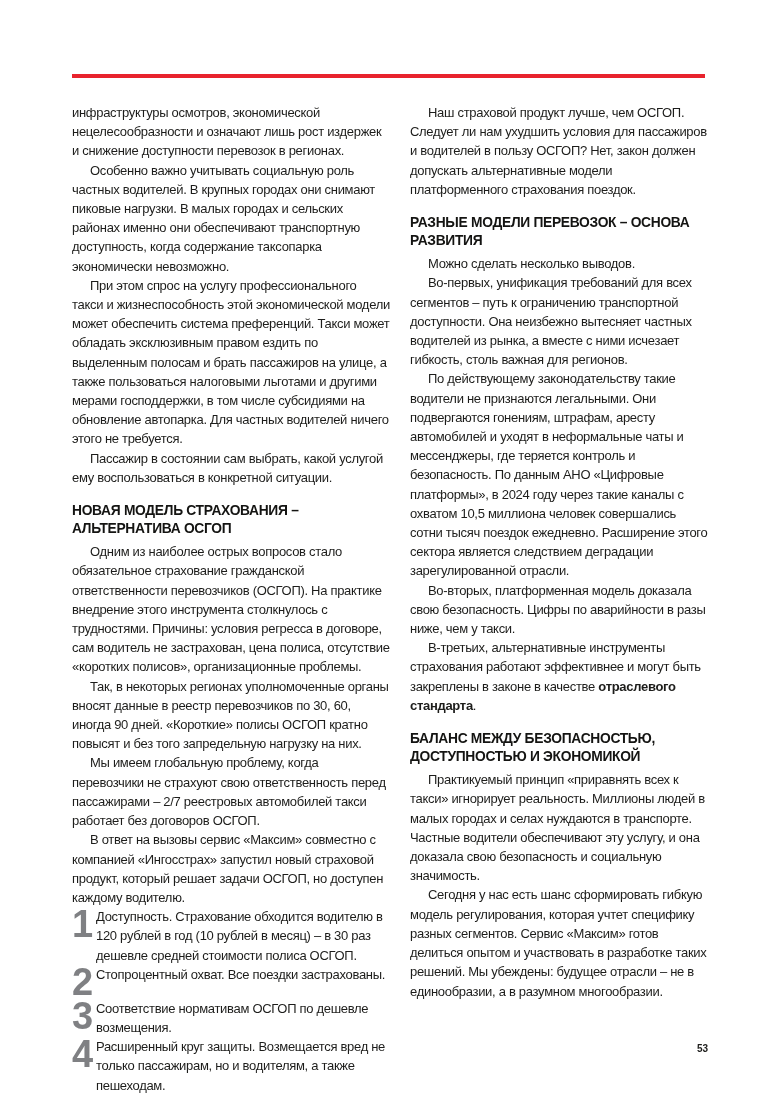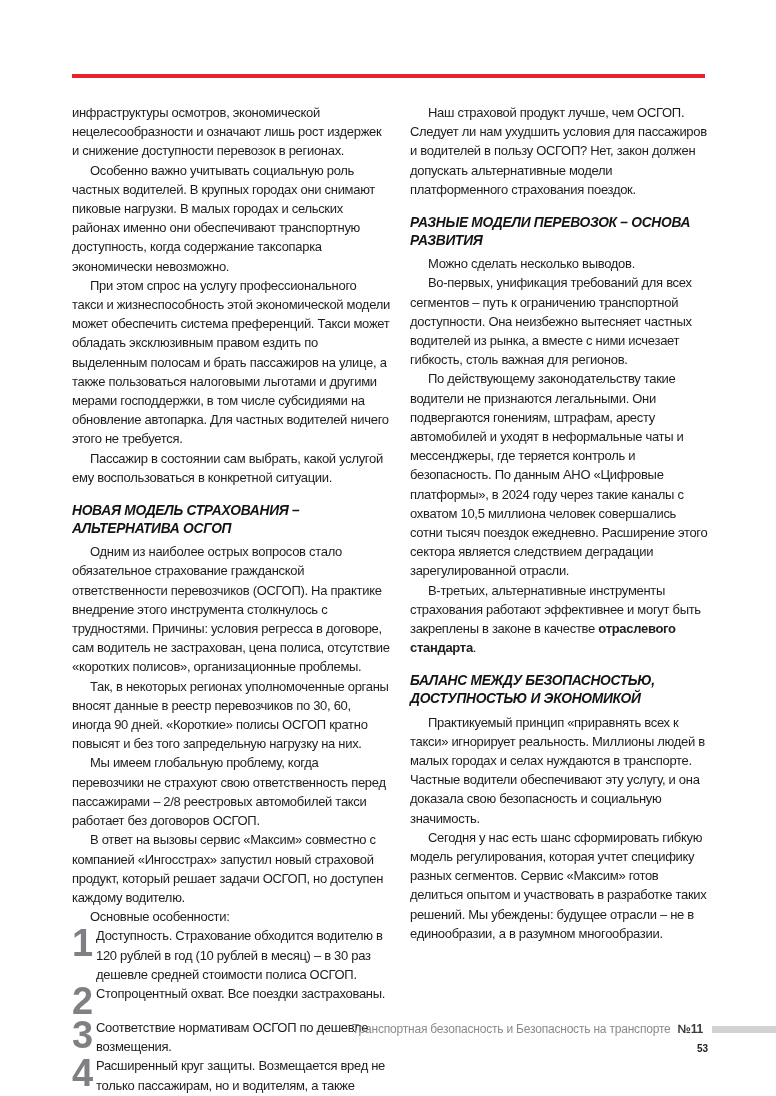--- a/index.html
+++ b/index.html
@@ -23,21 +23,21 @@
   .col {
     font-size:13px; line-height:19.2px; letter-spacing:-0.3px;
   }
   .col-left  { width:318px; }
   .col-right { width:300px; }
   .col p { margin:0; text-indent:18px; }
   .col p.no-indent { text-indent:0; }
   .col h2 {
     font-size:13.8px; line-height:17.6px;
     margin:15px 0 5px 0;
-    font-weight:bold; color:#141412; letter-spacing:-0.3px;font-style:italic;
+    font-weight:bold; color:#141412; letter-spacing:-0.3px;
   }
   .feature {
     display:grid; grid-template-columns:24px 1fr;
   }
   .feature-num {
     font-size:38px; font-weight:bold; color:#7f8083;
     line-height:34px; letter-spacing:-1px;
   }
   .feature-text { padding-top:0; }
   .footer-row {
@@ -62,23 +62,22 @@
   <div class="content">
 
     <div class="col col-left">
       <p class="no-indent">инфраструктуры осмотров, экономической нецелесообразности и означают лишь рост издержек и снижение доступности перевозок в регионах.</p>
       <p>Особенно важно учитывать социальную роль частных водителей. В крупных городах они снимают пиковые нагрузки. В малых городах и сельских районах именно они обеспечивают транспортную доступность, когда содержание таксопарка экономически невозможно.</p>
       <p>При этом спрос на услугу профессионального такси и жизнеспособность этой экономической модели может обеспечить система преференций. Такси может обладать эксклюзивным правом ездить по выделенным полосам и брать пассажиров на улице, а также пользоваться налоговыми льготами и другими мерами господдержки, в том числе субсидиями на обновление автопарка. Для частных водителей ничего этого не требуется.</p>
       <p>Пассажир в состоянии сам выбрать, какой услугой ему воспользоваться в конкретной ситуации.</p>
       <h2>НОВАЯ МОДЕЛЬ СТРАХОВАНИЯ – АЛЬТЕРНАТИВА ОСГОП</h2>
       <p>Одним из наиболее острых вопросов стало обязательное страхование гражданской ответственности перевозчиков (ОСГОП). На практике внедрение этого инструмента столкнулось с трудностями. Причины: условия регресса в договоре, сам водитель не застрахован, цена полиса, отсутствие «коротких полисов», организационные проблемы.</p>
       <p>Так, в некоторых регионах уполномоченные органы вносят данные в реестр перевозчиков по 30, 60, иногда 90 дней. «Короткие» полисы ОСГОП кратно повысят и без того запредельную нагрузку на них.</p>
-      <p>Мы имеем глобальную проблему, когда перевозчики не страхуют свою ответственность перед пассажирами – 2/8 реестровых автомобилей такси работает без договоров ОСГОП.</p>
+      <p>Мы имеем глобальную проблему, когда перевозчики не страхуют свою ответственность перед пассажирами – 2/7 реестровых автомобилей такси работает без договоров ОСГОП.</p>
       <p>В ответ на вызовы сервис «Максим» совместно с компанией «Ингосстрах» запустил новый страховой продукт, который решает задачи ОСГОП, но доступен каждому водителю.</p>
-      <p>Основные особенности:</p>
 
       <div class="feature">
         <div class="feature-num">1</div>
         <div class="feature-text">Доступность. Страхование обходится водителю в 120 рублей в год (10 рублей в месяц) – в 30 раз дешевле средней стоимости полиса ОСГОП.</div>
       </div>
       <div class="feature">
         <div class="feature-num">2</div>
         <div class="feature-text">Стопроцентный охват. Все поездки застрахованы.</div>
       </div>
       <div class="feature">
@@ -90,30 +89,26 @@
         <div class="feature-text">Расширенный круг защиты. Возмещается вред не только пассажирам, но и водителям, а также пешеходам.</div>
       </div>
     </div>
 
     <div class="col col-right">
       <p>Наш страховой продукт лучше, чем ОСГОП. Следует ли нам ухудшить условия для пассажиров и водителей в пользу ОСГОП? Нет, закон должен допускать альтернативные модели платформенного страхования поездок.</p>
       <h2>РАЗНЫЕ МОДЕЛИ ПЕРЕВОЗОК – ОСНОВА РАЗВИТИЯ</h2>
       <p>Можно сделать несколько выводов.</p>
       <p>Во-первых, унификация требований для всех сегментов – путь к ограничению транспортной доступности. Она неизбежно вытесняет частных водителей из рынка, а вместе с ними исчезает гибкость, столь важная для регионов.</p>
       <p>По действующему законодательству такие водители не признаются легальными. Они подвергаются гонениям, штрафам, аресту автомобилей и уходят в неформальные чаты и мессенджеры, где теряется контроль и безопасность. По данным АНО «Цифровые платформы», в 2024 году через такие каналы с охватом 10,5 миллиона человек совершались сотни тысяч поездок ежедневно. Расширение этого сектора является следствием деградации зарегулированной отрасли.</p>
+      <p>Во-вторых, платформенная модель доказала свою безопасность. Цифры по аварийности в разы ниже, чем у такси.</p>
       <p><span>В-третьих, альтернативные инструменты страхования работают эффективнее и могут быть закреплены в законе в качестве </span><b>отраслевого стандарта</b><span>.</span></p>
       <h2>БАЛАНС МЕЖДУ БЕЗОПАСНОСТЬЮ, ДОСТУПНОСТЬЮ И ЭКОНОМИКОЙ</h2>
       <p>Практикуемый принцип «приравнять всех к такси» игнорирует реальность. Миллионы людей в малых городах и селах нуждаются в транспорте. Частные водители обеспечивают эту услугу, и она доказала свою безопасность и социальную значимость.</p>
       <p>Сегодня у нас есть шанс сформировать гибкую модель регулирования, которая учтет специфику разных сегментов. Сервис «Максим» готов делиться опытом и участвовать в разработке таких решений. Мы убеждены: будущее отрасли – не в единообразии, а в разумном многообразии.</p>
 
     </div>
 
   </div>
 
-  <div class="footer-row">
-    <span class="footer-journal">Транспортная безопасность и Безопасность на транспорте</span>
-    <span class="footer-issue">№11</span>
-    <span class="footer-bar"></span>
-  </div>
 
   <div class="page-num">53</div>
 
 </div>
 
 </body></html>

